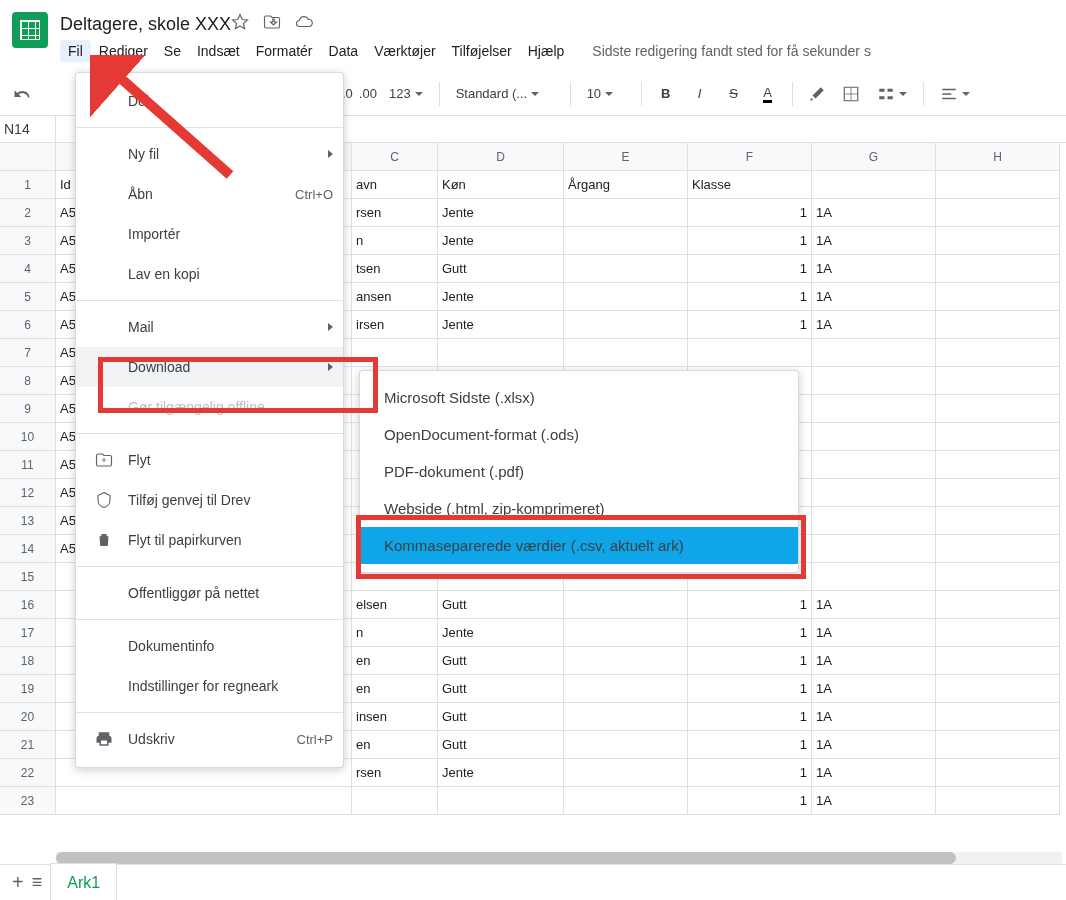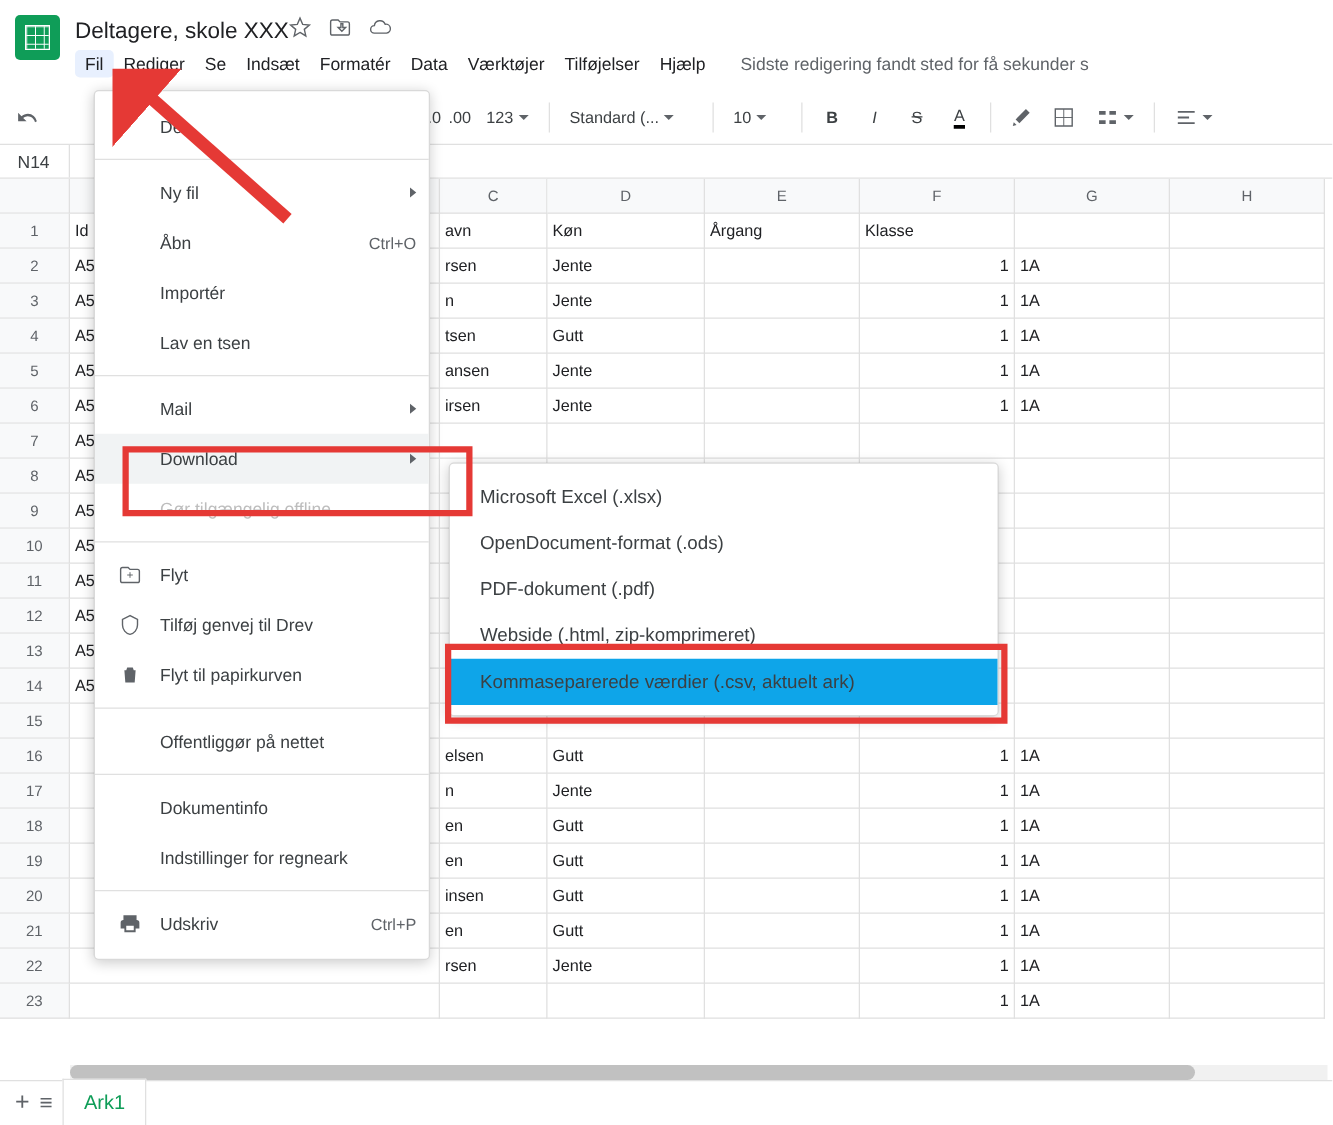--- a/index.html
+++ b/index.html
@@ -23,21 +23,21 @@
 
 .toolbar { display: flex; align-items: center; gap: 6px; padding: 4px 8px; border-bottom: 1px solid #e0e0e0; height: 44px; font-size: 13px; color: #3c4043; }
 .toolbar-btn { width: 28px; height: 28px; display: flex; align-items: center; justify-content: center; border-radius: 2px; cursor: pointer; }
 .toolbar-sep { width: 1px; height: 24px; background: #e0e0e0; margin: 0 4px; }
 .toolbar-combo { display: flex; align-items: center; gap: 4px; padding: 2px 6px; cursor: pointer; }
 .toolbar svg { width: 18px; height: 18px; fill: #5f6368; }
 .triangle-down { width: 0; height: 0; border-left: 4px solid transparent; border-right: 4px solid transparent; border-top: 4px solid #5f6368; }
 
 
 .namebox-row { display: flex; border-bottom: 1px solid #e0e0e0; }
-.namebox { width: 56px; height: 26px; display: flex; align-items: center; padding: 0 14px; border-right: 1px solid #e0e0e0; font-size: 14px; color: #3c4043; }
+.namebox { width: 56px; height: 26px; display: flex; align-items: center; padding: 0 4px; border-right: 1px solid #e0e0e0; font-size: 14px; color: #3c4043; }
 
 
 .grid { position: relative; height: 720px; overflow: hidden; }
 .gridrow { display: flex; height: 28px; font-size: 13px; color: #202124; }
 .rownum { width: 56px; text-align: center; line-height: 28px; background: #f8f9fa; border-right: 1px solid #e0e0e0; border-bottom: 1px solid #e0e0e0; font-size: 12px; color: #5f6368; }
 .cell { border-right: 1px solid #e0e0e0; border-bottom: 1px solid #e0e0e0; padding: 0 4px; line-height: 28px; white-space: nowrap; overflow: hidden; }
 .colhead { background: #f8f9fa; text-align: center; font-size: 12px; color: #5f6368; }
 .colA { width: 296px; }
 .colC { width: 86px; }
 .colD { width: 126px; }
@@ -438,21 +438,21 @@
       <div class="menu-icon"></div>
       <div class="menu-label">Åbn</div>
       <div class="menu-shortcut">Ctrl+O</div>
     </div>
   <div class="menu-row">
       <div class="menu-icon"></div>
       <div class="menu-label">Importér</div>
     </div>
   <div class="menu-row">
       <div class="menu-icon"></div>
-      <div class="menu-label">Lav en tsen</div>
+      <div class="menu-label">Lav en kopi</div>
     </div>
   <div class="menu-sep"></div>
   <div class="menu-row">
       <div class="menu-icon"></div>
       <div class="menu-label">Mail</div>
       <div class="submenu-arrow"></div>
     </div>
   <div class="menu-row highlight">
       <div class="menu-icon"></div>
       <div class="menu-label">Download</div>
@@ -508,21 +508,21 @@
         <svg viewBox="0 0 24 24">
           <path d="M19 8H5a3 3 0 00-3 3v6h4v4h12v-4h4v-6a3 3 0 00-3-3zm-3 11H8v-5h8zm3-11V3H5v5z"></path>
         </svg>
       </div>
       <div class="menu-label">Udskriv</div>
       <div class="menu-shortcut">Ctrl+P</div>
     </div>
 </div>
 
 <div class="submenu">
-  <div class="submenu-row">Microsoft Excel (.xlsx)</div>
+  <div class="submenu-row">Microsoft Sidste (.xlsx)</div>
   <div class="submenu-row">OpenDocument-format (.ods)</div>
   <div class="submenu-row">PDF-dokument (.pdf)</div>
   <div class="submenu-row">Webside (.html, zip-komprimeret)</div>
   <div class="submenu-row highlight">Kommaseparerede værdier (.csv, aktuelt ark)</div>
 </div>
 
 <svg class="red-arrow" width="150" height="130">
   <defs>
       <marker id="ah" markerWidth="12" markerHeight="12" refX="2" refY="6" orient="auto">
         <path d="M0,0 L12,6 L0,12 z" fill="#e53935"></path>

